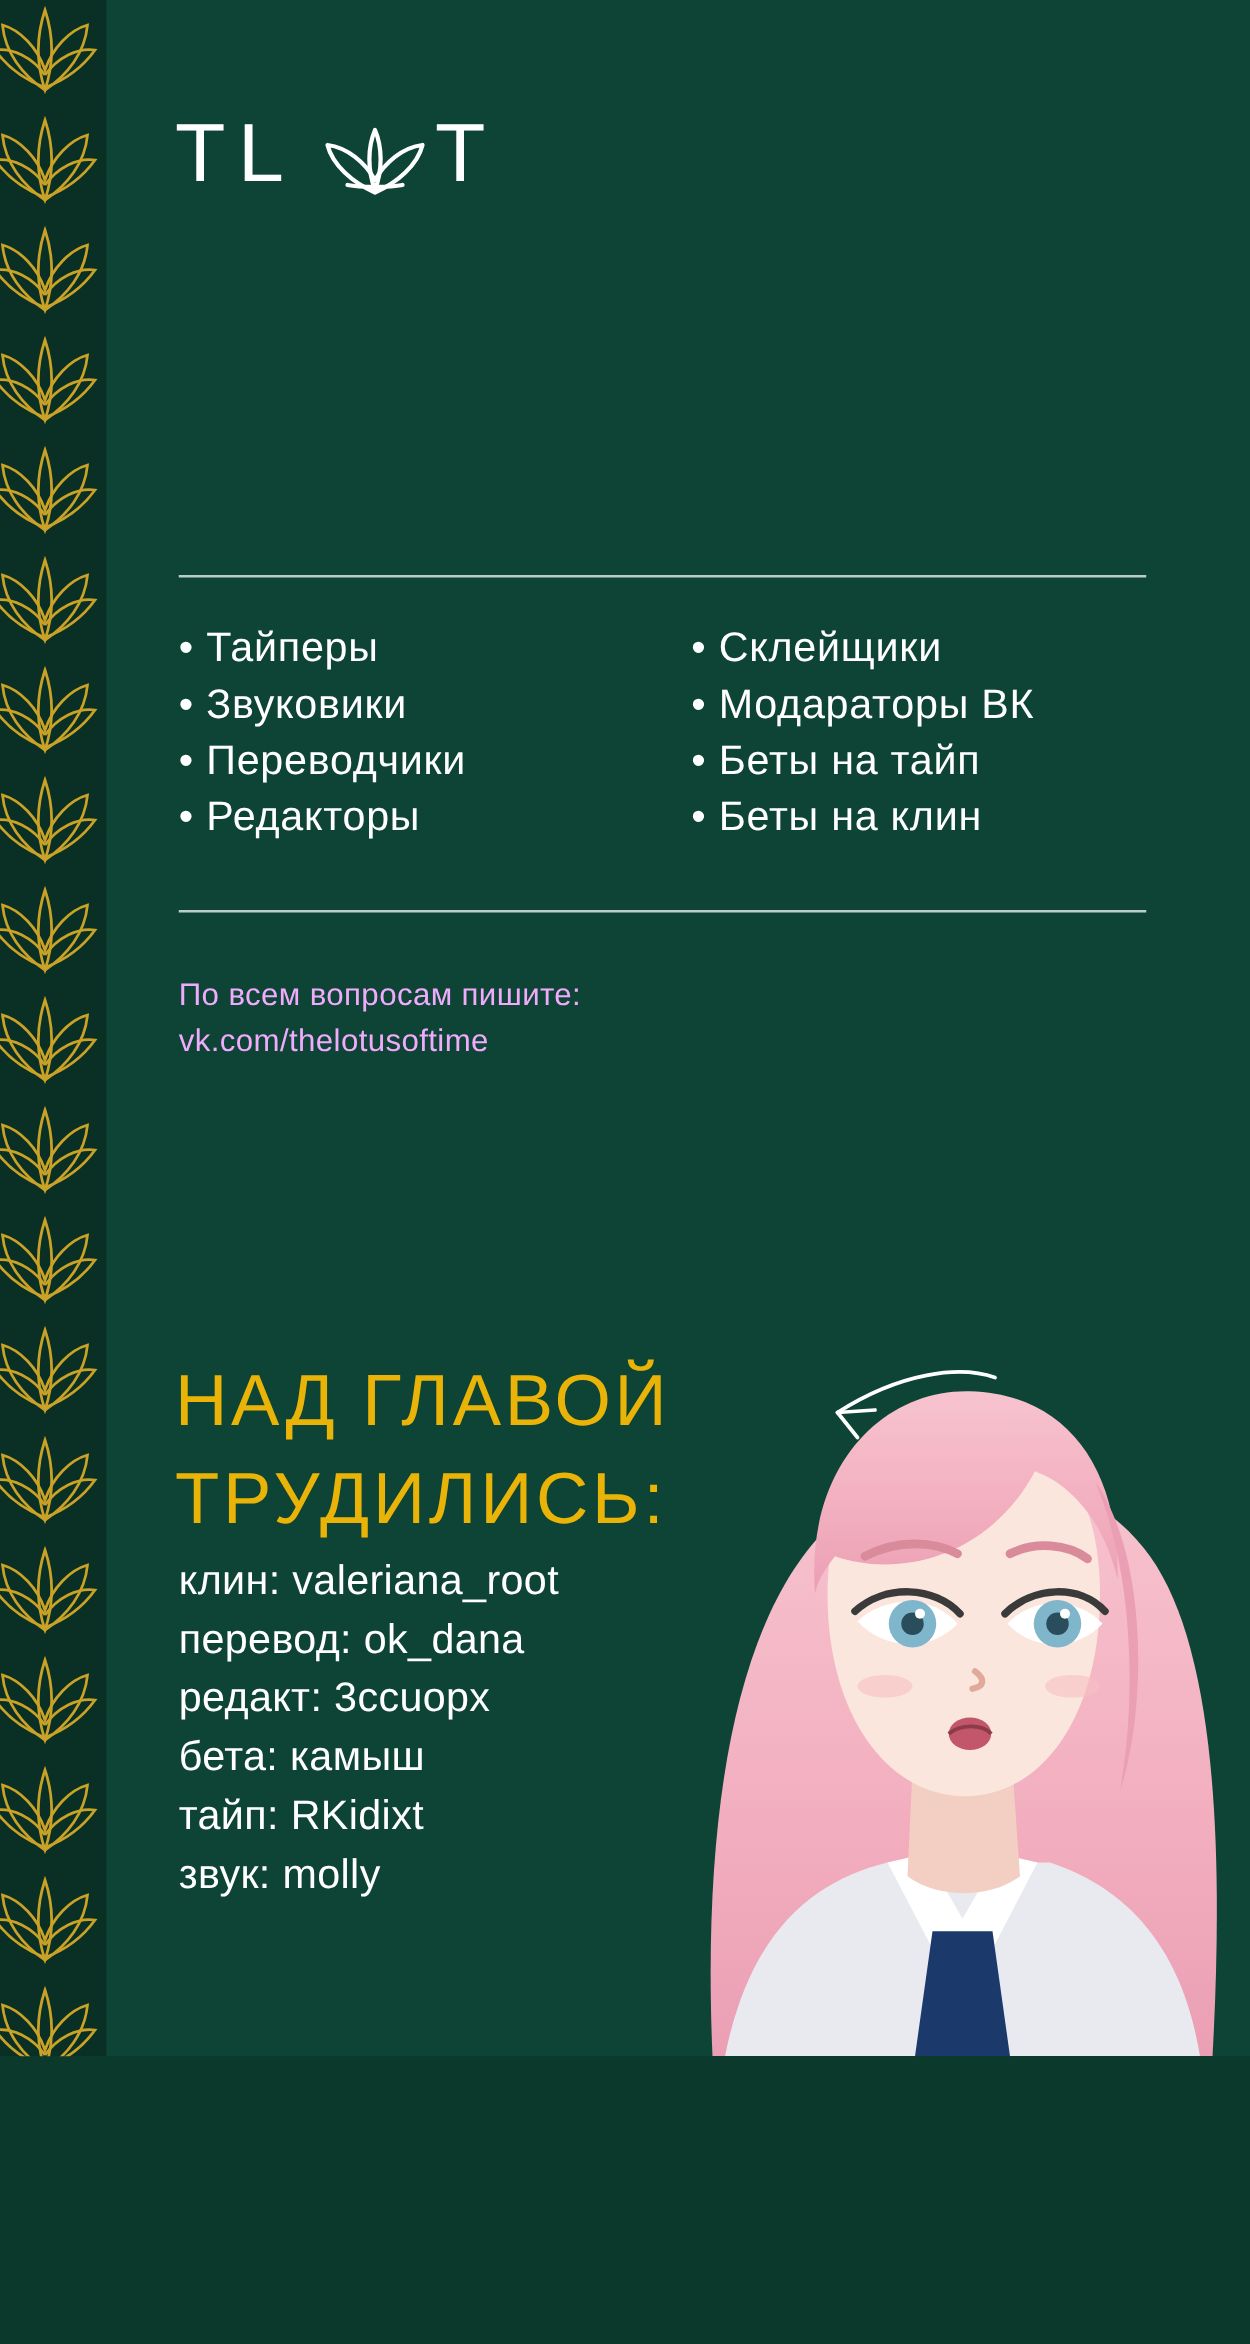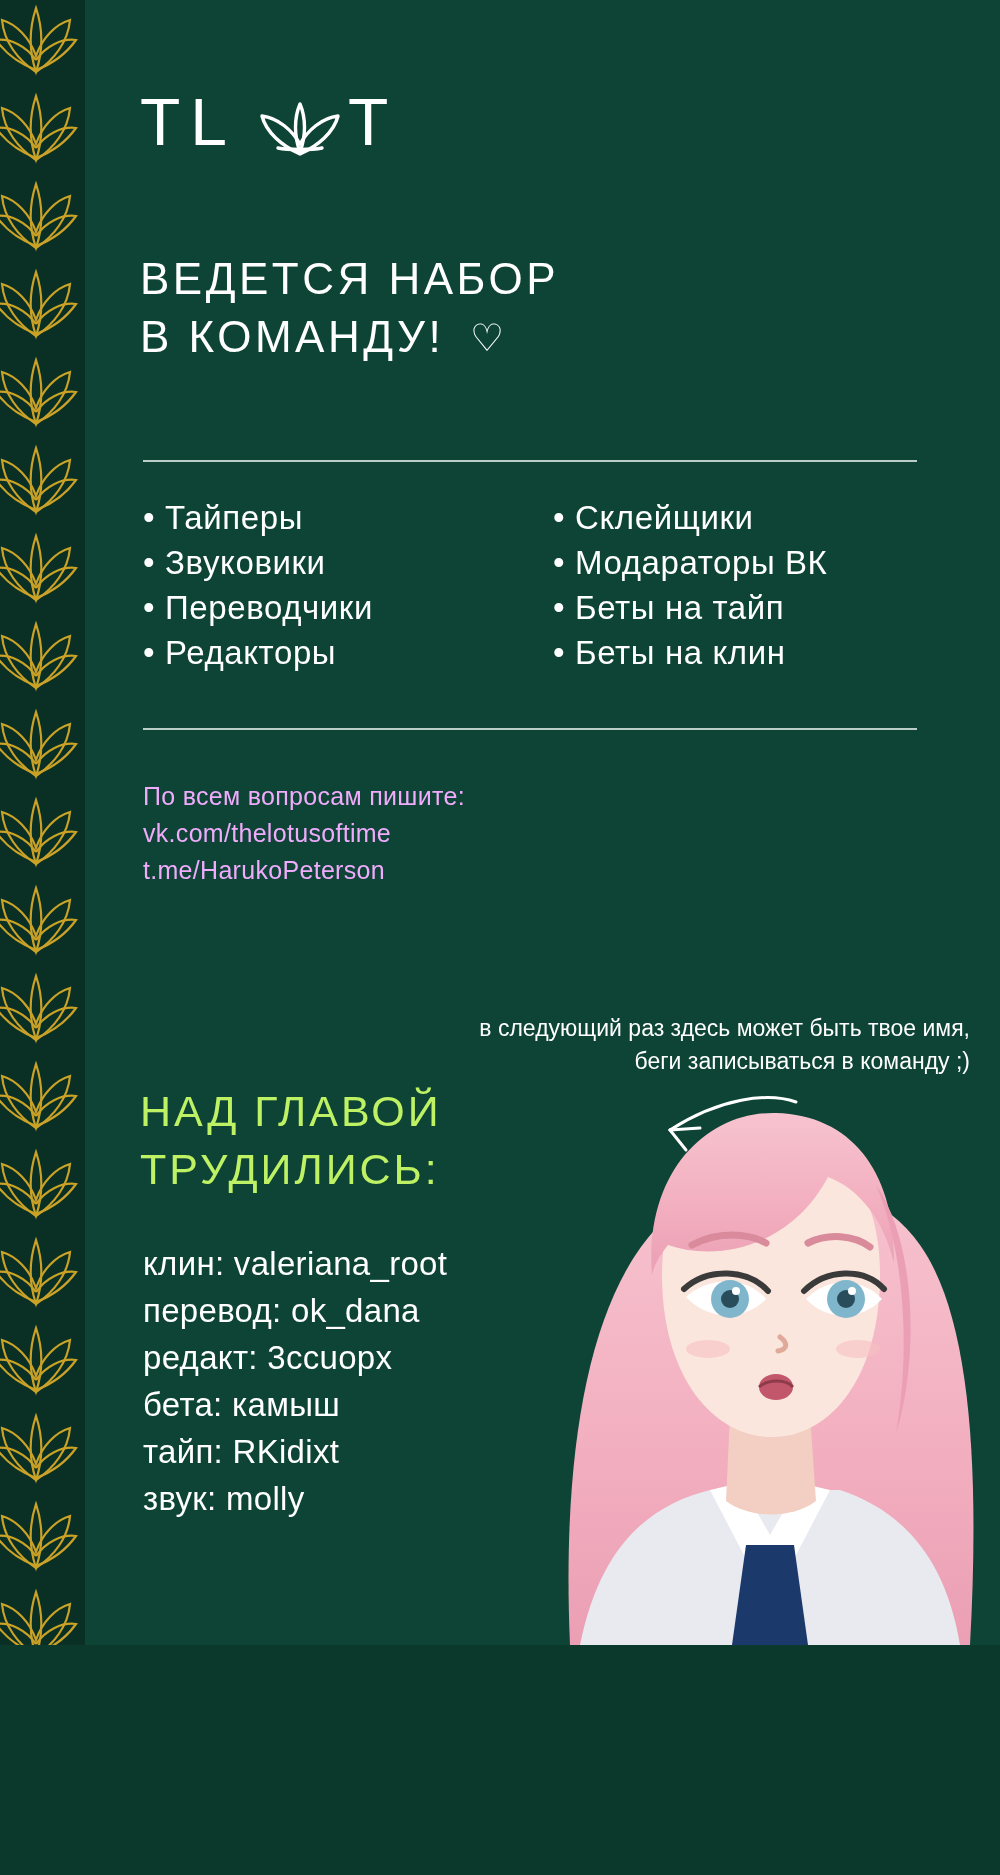--- a/index.html
+++ b/index.html
@@ -146,22 +146,22 @@
     color: #ffffff;
     font-size: 23px;
     line-height: 33px;
   }
 
   
   .credits-title {
     position: absolute;
     left: 140px;
     top: 1082px;
-    color: #bef264;
-    font-size: 43px;
+    color: #eab308;
+    font-size: 58px;
     line-height: 1.35;
     letter-spacing: 3px;
   }
 
   
   .arrow {
     position: absolute;
     left: 600px;
     top: 1090px;
     width: 200px;
@@ -439,27 +439,20 @@
         <g fill="none" stroke="#ffffff" stroke-width="3.4" stroke-linecap="round" stroke-linejoin="round">
           <path d="M48 72 C30 64 14 50 10 34 C26 36 40 48 48 62 C56 48 70 36 86 34 C82 50 66 64 48 72Z"></path>
           <path d="M48 70 C42 54 42 36 48 22 C54 36 54 54 48 70Z"></path>
           <path d="M26 66 C36 68 60 68 70 66"></path>
         </g>
       </svg>
     </span>
     <span class="letters" style="left:208px">T</span>
   </div>
 
-  <div class="headline">
-    <div>ВЕДЕТСЯ НАБОР</div>
-    <div>
-      <span>В КОМАНДУ!</span>
-      <span class="heart">♡</span>
-    </div>
-  </div>
 
   <div class="rule top"></div>
 
   <div class="roles">
     <div class="col">
       <div class="role-item">
         <span class="bullet">•</span><span>Тайперы</span>
       </div>
       <div class="role-item">
         <span class="bullet">•</span><span>Звуковики</span>
@@ -485,27 +478,22 @@
         <span class="bullet">•</span><span>Беты на клин</span>
       </div>
     </div>
   </div>
 
   <div class="rule bottom"></div>
 
   <div class="contacts">
     <div>По всем вопросам пишите:</div>
     <div>vk.com/thelotusoftime</div>
-    <div>t.me/HarukoPeterson</div>
-  </div>
-
-  <div class="note">
-    <div>в следующий раз здесь может быть твое имя,</div>
-    <div>беги записываться в команду ;)</div>
-  </div>
+  </div>
+
 
   <div class="arrow">
     <svg viewBox="0 0 200 90" width="200" height="90">
       <g fill="none" stroke="#ffffff" stroke-width="3" stroke-linecap="round">
         <path d="M196 12 C168 2 120 8 70 40"></path>
         <path d="M70 40 L100 38"></path>
         <path d="M70 40 L86 60"></path>
       </g>
     </svg>
   </div>

